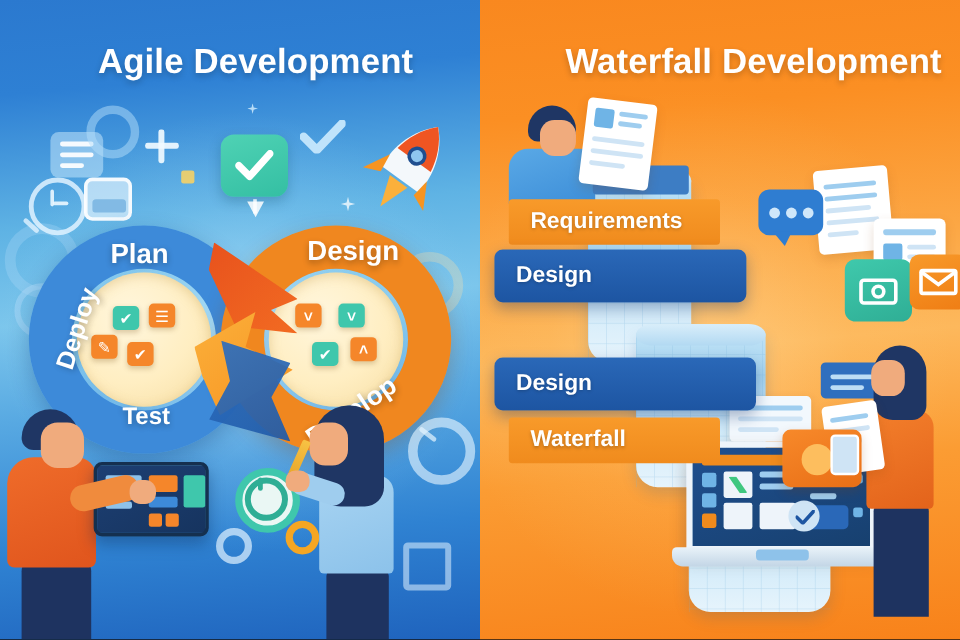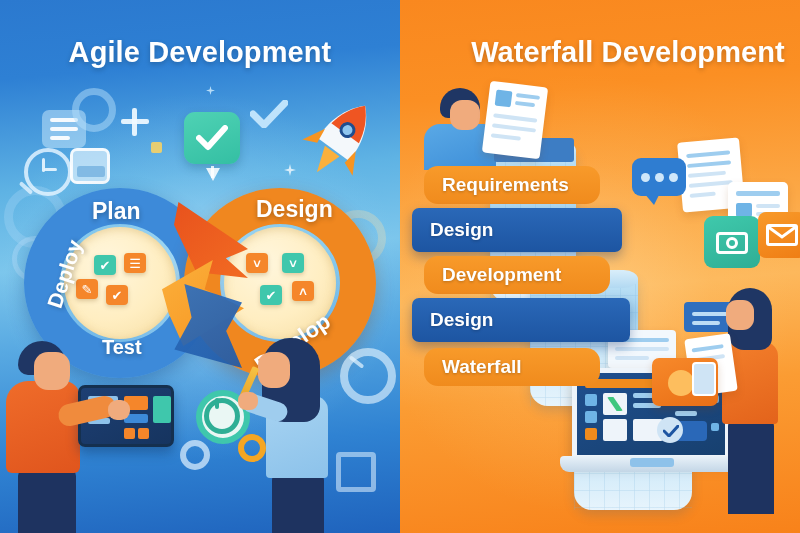--- a/index.html
+++ b/index.html
@@ -19,21 +19,21 @@
   .vig{position:absolute;inset:0;pointer-events:none;}
   #agile-vig{background:radial-gradient(ellipse 70% 48% at 50% 52%,rgba(190,232,252,.55) 0%,rgba(150,210,245,.22) 42%,rgba(20,80,165,0) 72%);}
   #wf-vig{background:radial-gradient(ellipse 70% 55% at 46% 55%,rgba(255,216,150,.5) 0%,rgba(255,196,110,.18) 45%,rgba(240,120,10,0) 75%);}
 
   
   .title{
     position:absolute;top:36px;width:400px;text-align:center;
     color:#ffffff;font-size:29px;font-weight:bold;letter-spacing:.1px;
     text-shadow:0 2px 5px rgba(0,0,0,.22);
   }
-  #agile-title{left:0;}
+  #agile-title{left:13px;}
   #wf-title{left:400px;margin-left:28px;}
 
   
   .deco{position:absolute;pointer-events:none;}
   .gear{border-radius:50%;}
   .ring{border-radius:50%;border-style:solid;}
 
   
   #infinity{position:absolute;left:24px;top:188px;width:352px;height:190px;}
   .loop{position:absolute;top:0;width:192px;height:190px;border-radius:50%;box-sizing:border-box;}
@@ -153,21 +153,21 @@
      background-image:linear-gradient(rgba(120,180,220,.55) 1px,transparent 1px),
                       linear-gradient(90deg,rgba(120,180,220,.55) 1px,transparent 1px);
      background-size:15px 17px;}
 
   .stage-bar{
     position:absolute;display:flex;align-items:center;
     color:#ffffff;font-weight:bold;font-size:19px;
     padding-left:18px;box-sizing:border-box;
     text-shadow:0 1px 3px rgba(0,0,0,.25);
   }
-  .stage-bar.orange{background:linear-gradient(180deg,#f89a2a,#f08b1d);border-radius:14px;}
+  .stage-bar.orange{background:linear-gradient(180deg,#f89a2a,#f08b1d);border-radius:3px;}
   .stage-bar.blue{background:linear-gradient(180deg,#2a68b8,#1d55a2);border-radius:7px;
       box-shadow:0 5px 12px rgba(15,50,110,.35);}
   #bar-req{left:424px;top:166px;width:176px;height:38px;}
   #bar-des{left:412px;top:208px;width:210px;height:44px;}
   #bar-dev{left:424px;top:256px;width:186px;height:38px;}
   #bar-tes{left:412px;top:298px;width:218px;height:44px;}
   #bar-dep{left:424px;top:348px;width:176px;height:38px;}
 
   
   #wf-man-hair{left:440px;top:88px;width:40px;height:30px;border-radius:20px 20px 6px 8px;background:#1f3664;}
@@ -446,23 +446,20 @@
   <div class="deco" id="wf-card-orange"></div>
   <div class="deco" id="wf-card-circ"></div>
   <div class="deco" id="wf-card-tab"></div>
 
   <div class="stage-bar orange" id="bar-req">
     <span>Requirements</span>
   </div>
   <div class="stage-bar blue" id="bar-des">
     <span>Design</span>
   </div>
-  <div class="stage-bar orange" id="bar-dev">
-    <span>Development</span>
-  </div>
   <div class="stage-bar blue" id="bar-tes">
     <span>Design</span>
   </div>
   <div class="stage-bar orange" id="bar-dep">
     <span>Waterfall</span>
   </div>
 
   <div class="title" id="agile-title">Agile Development</div>
   <div class="title" id="wf-title">Waterfall Development</div>
 

